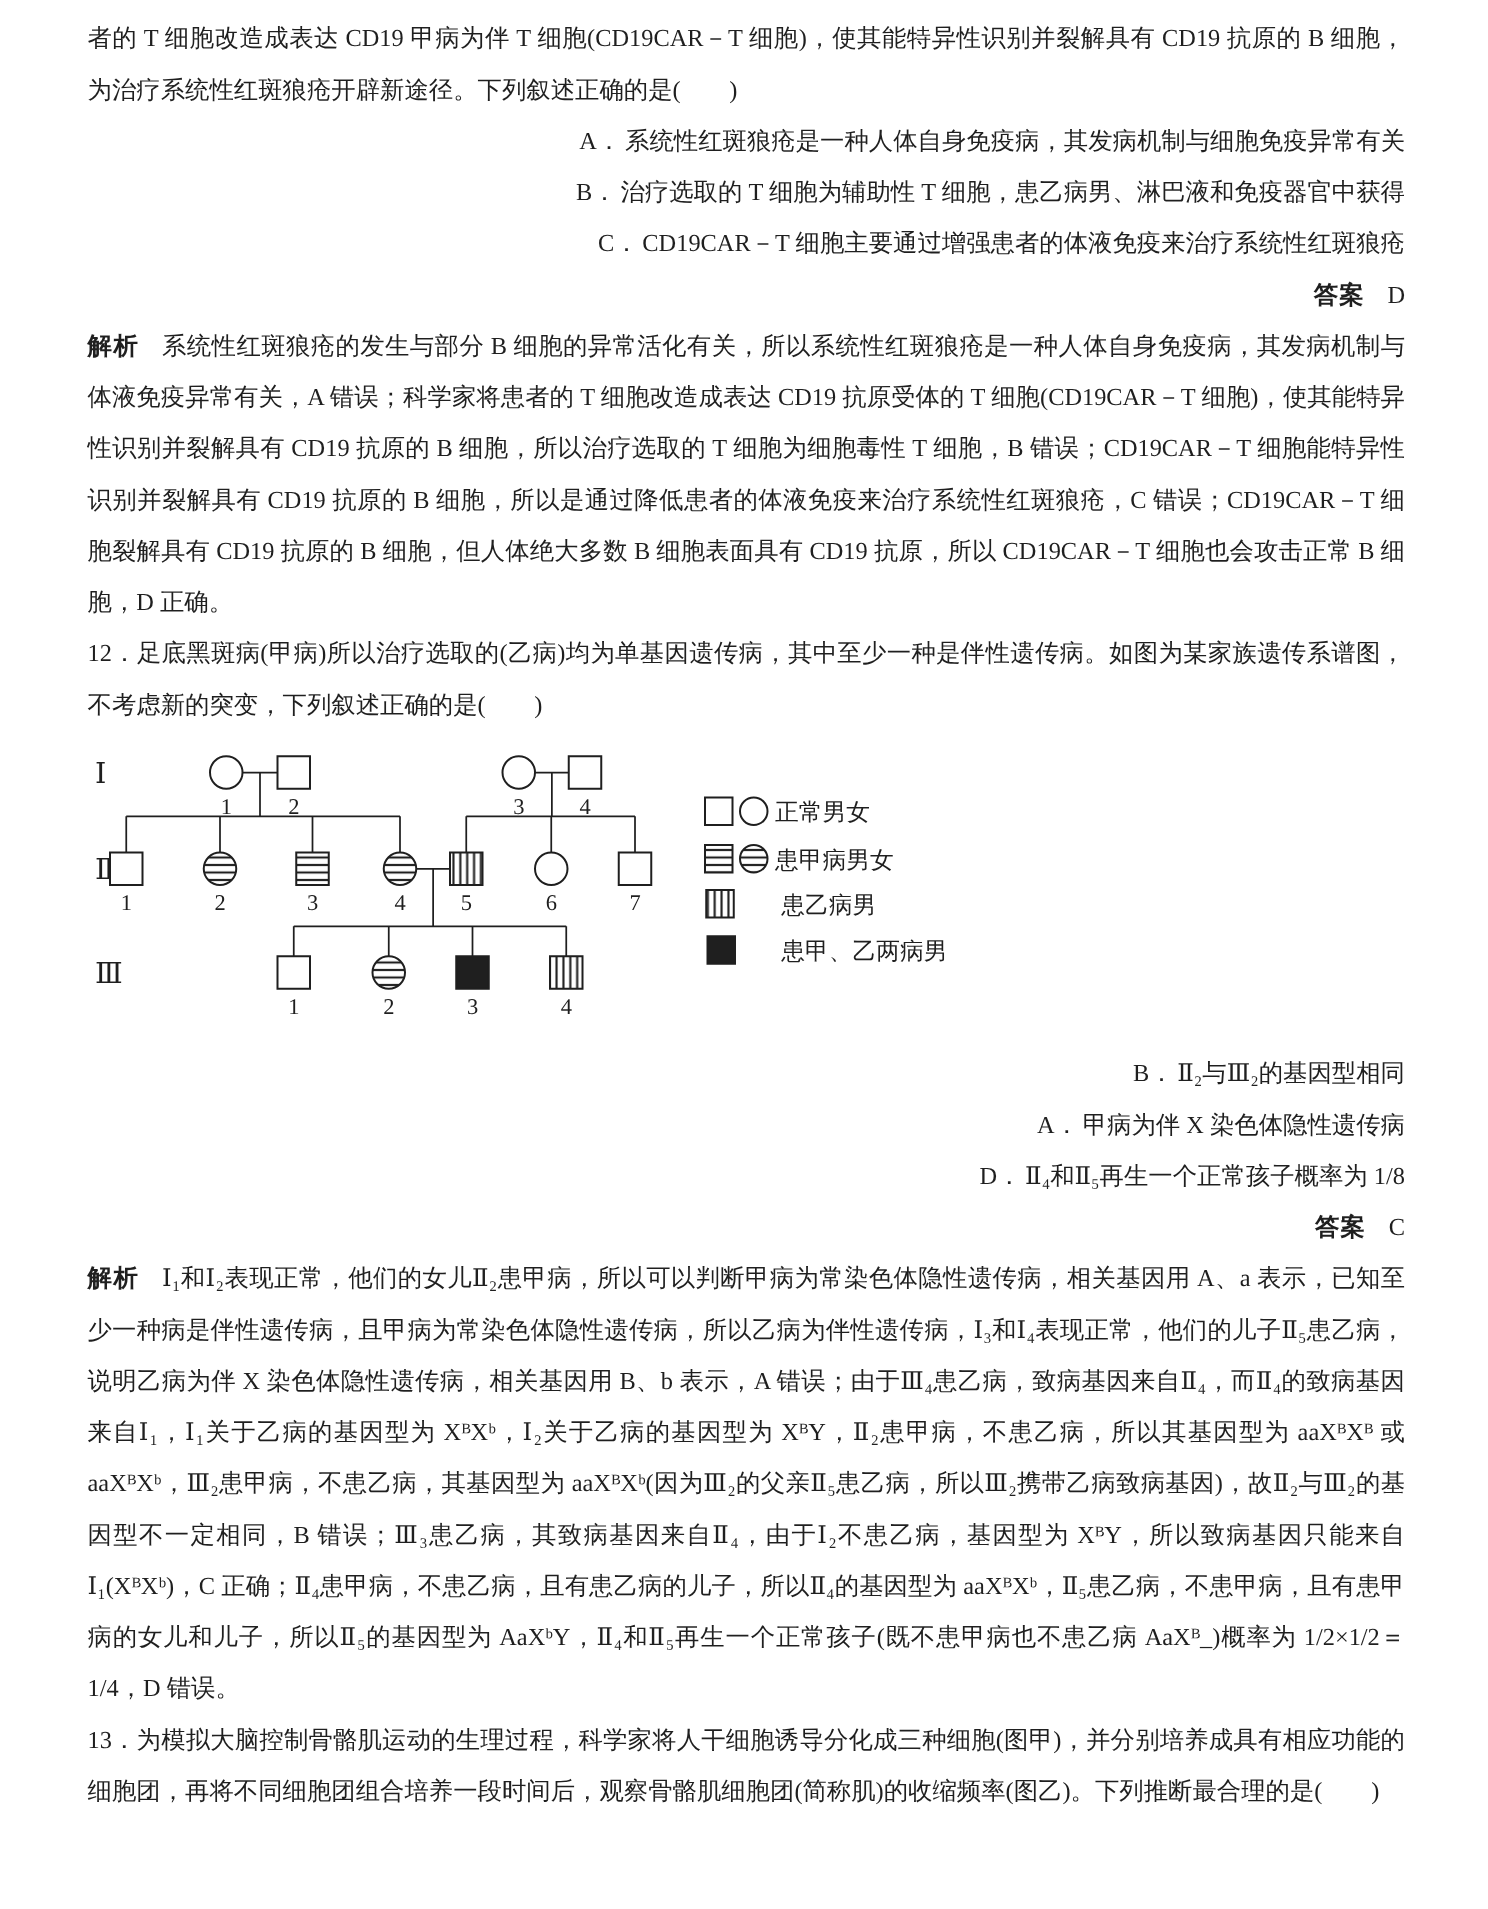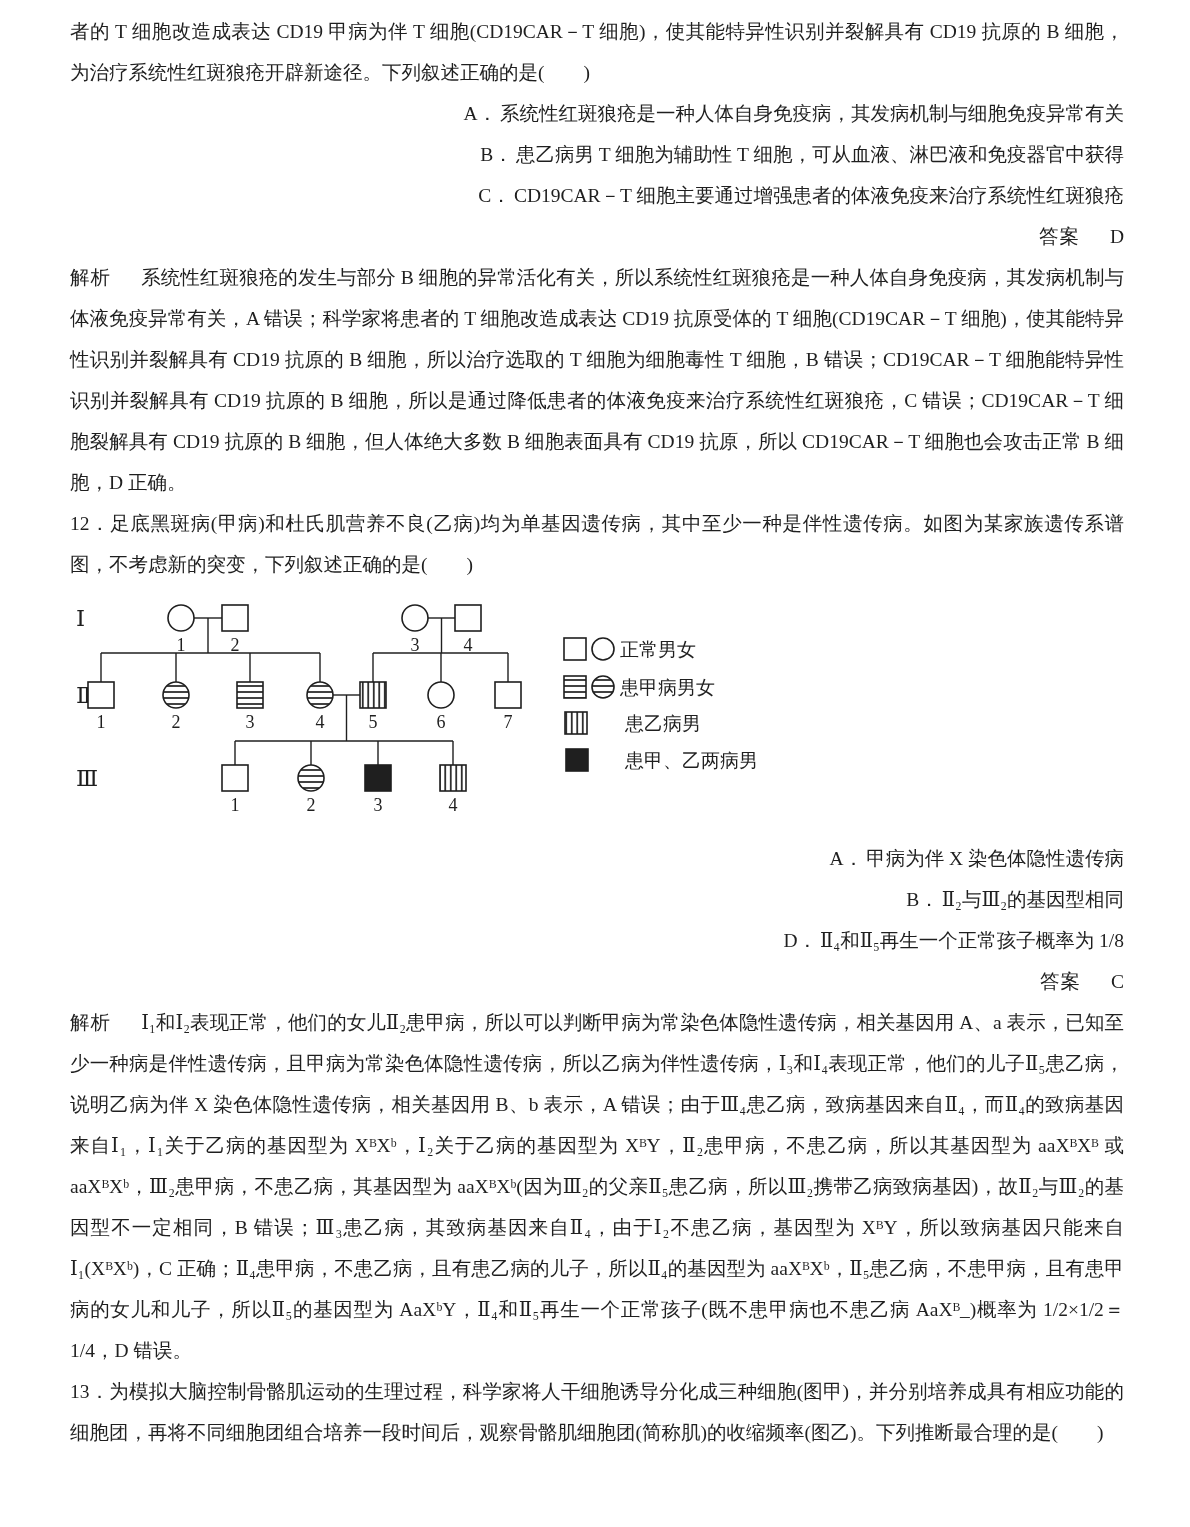--- a/index.html
+++ b/index.html
@@ -5,46 +5,46 @@
   html,body{margin:0;padding:0;background:#ffffff;}
   body{
     width:1190px;height:1527px;overflow:hidden;
     color:#1f1f1f;
     font-family:"Liberation Serif","DejaVu Serif",serif;
   }
   .page{padding:11px 66px 0 70px;font-size:19.5px;line-height:41px;}
   p{margin:0;text-align:justify;}
   .opt{text-align:right;}
   .opt .olabel{margin-right:3px;}
-  .blabel{font-weight:normal;margin-right:30px;letter-spacing:1px;}
+  .blabel{font-weight:bold;margin-right:18px;letter-spacing:1px;}
   .ans{font-family:"Liberation Serif","DejaVu Serif",serif;}
   figure.pedigree{margin:8px 0 5px -7px;padding:0;}
   svg text{fill:#1f1f1f;}
   svg .gen{font-size:23px;font-family:"Liberation Serif","DejaVu Serif",serif;}
   svg .num{font-size:18px;text-anchor:middle;font-family:"Liberation Serif","DejaVu Serif",serif;}
   svg .leg{font-size:19px;font-family:"Liberation Serif","DejaVu Serif",serif;}
   svg .sym{stroke:#1f1f1f;stroke-width:1.6;}
   svg .pl{stroke:#1f1f1f;stroke-width:1.4;}
 </style>
 </head>
 <body>
 
 <div class="page">
 
   <section>
     <p>者的 T 细胞改造成表达 CD19 甲病为伴 T 细胞(CD19CAR－T 细胞)，使其能特异性识别并裂解具有 CD19 抗原的 B 细胞，为治疗系统性红斑狼疮开辟新途径。下列叙述正确的是(　　)</p>
     <p class="opt"><span class="olabel">A．</span><span>系统性红斑狼疮是一种人体自身免疫病，其发病机制与细胞免疫异常有关</span></p>
-    <p class="opt"><span class="olabel">B．</span><span>患乙病男 T 细胞为辅助性 T 细胞，可从血液、淋巴液和免疫器官中获得</span></p>
+    <p class="opt"><span class="olabel">B．</span><span>治疗选取的 T 细胞为辅助性 T 细胞，患乙病男、淋巴液和免疫器官中获得</span></p>
     <p class="opt"><span class="olabel">C．</span><span>CD19CAR－T 细胞主要通过增强患者的体液免疫来治疗系统性红斑狼疮</span></p>
     <p class="opt"><span class="blabel">答案</span><span class="ans">D</span></p>
     <p><span class="blabel">解析</span><span>系统性红斑狼疮的发生与部分 B 细胞的异常活化有关，所以系统性红斑狼疮是一种人体自身免疫病，其发病机制与体液免疫异常有关，A 错误；科学家将患者的 T 细胞改造成表达 CD19 抗原受体的 T 细胞(CD19CAR－T 细胞)，使其能特异性识别并裂解具有 CD19 抗原的 B 细胞，所以治疗选取的 T 细胞为细胞毒性 T 细胞，B 错误；CD19CAR－T 细胞能特异性识别并裂解具有 CD19 抗原的 B 细胞，所以是通过降低患者的体液免疫来治疗系统性红斑狼疮，C 错误；CD19CAR－T 细胞裂解具有 CD19 抗原的 B 细胞，但人体绝大多数 B 细胞表面具有 CD19 抗原，所以 CD19CAR－T 细胞也会攻击正常 B 细胞，D 正确。</span></p>
   </section>
 
   <section>
-    <p><span>12．</span><span>足底黑斑病(甲病)和杜氏肌营养不良(乙病)均为单基因遗传病，其中至少一种是伴性遗传病。如图为某家族遗传系谱图，不考虑新的突变，下列叙述正确的是(　　)</span></p>
+    <p><span>12．</span><span>足底黑斑病(甲病)所以治疗选取的(乙病)均为单基因遗传病，其中至少一种是伴性遗传病。如图为某家族遗传系谱图，不考虑新的突变，下列叙述正确的是(　　)</span></p>
 
     <figure class="pedigree">
       <svg id="pedigree-svg" width="720" height="226" viewBox="0 0 720 226">
         <defs>
           <pattern id="hatchH" width="6" height="6" patternUnits="userSpaceOnUse">
             <path d="M0 3 H6" stroke="#1f1f1f" stroke-width="1.7"></path>
           </pattern>
           <pattern id="hatchV" width="5.5" height="5.5" patternUnits="userSpaceOnUse">
             <path d="M2.75 0 V5.5" stroke="#1f1f1f" stroke-width="1.7"></path>
           </pattern>
@@ -108,22 +108,22 @@
           <rect class="sym" fill="url(#hatchH)" x="501" y="83" width="22" height="22"></rect>
           <circle class="sym" fill="url(#hatchH)" cx="540" cy="94" r="11"></circle>
           <text x="557" y="101" class="leg">患甲病男女</text>
           <rect class="sym" fill="url(#hatchV)" x="502" y="119" width="22" height="22"></rect>
           <text x="562" y="137" class="leg">患乙病男</text>
           <rect class="sym" fill="#1f1f1f" x="503" y="156" width="22" height="22"></rect>
           <text x="562" y="174" class="leg">患甲、乙两病男</text>
         </svg>
     </figure>
 
+    <p class="opt"><span class="olabel">B．</span><span>Ⅱ₂与Ⅲ₂的基因型相同</span></p>
     <p class="opt"><span class="olabel">A．</span><span>甲病为伴 X 染色体隐性遗传病</span></p>
-    <p class="opt"><span class="olabel">B．</span><span>Ⅱ₂与Ⅲ₂的基因型相同</span></p>
     <p class="opt"><span class="olabel">D．</span><span>Ⅱ₄和Ⅱ₅再生一个正常孩子概率为 1/8</span></p>
     <p class="opt"><span class="blabel">答案</span><span class="ans">C</span></p>
     <p><span class="blabel">解析</span><span>Ⅰ₁和Ⅰ₂表现正常，他们的女儿Ⅱ₂患甲病，所以可以判断甲病为常染色体隐性遗传病，相关基因用 A、a 表示，已知至少一种病是伴性遗传病，且甲病为常染色体隐性遗传病，所以乙病为伴性遗传病，Ⅰ₃和Ⅰ₄表现正常，他们的儿子Ⅱ₅患乙病，说明乙病为伴 X 染色体隐性遗传病，相关基因用 B、b 表示，A 错误；由于Ⅲ₄患乙病，致病基因来自Ⅱ₄，而Ⅱ₄的致病基因来自Ⅰ₁，Ⅰ₁关于乙病的基因型为 XᴮXᵇ，Ⅰ₂关于乙病的基因型为 XᴮY，Ⅱ₂患甲病，不患乙病，所以其基因型为 aaXᴮXᴮ 或 aaXᴮXᵇ，Ⅲ₂患甲病，不患乙病，其基因型为 aaXᴮXᵇ(因为Ⅲ₂的父亲Ⅱ₅患乙病，所以Ⅲ₂携带乙病致病基因)，故Ⅱ₂与Ⅲ₂的基因型不一定相同，B 错误；Ⅲ₃患乙病，其致病基因来自Ⅱ₄，由于Ⅰ₂不患乙病，基因型为 XᴮY，所以致病基因只能来自Ⅰ₁(XᴮXᵇ)，C 正确；Ⅱ₄患甲病，不患乙病，且有患乙病的儿子，所以Ⅱ₄的基因型为 aaXᴮXᵇ，Ⅱ₅患乙病，不患甲病，且有患甲病的女儿和儿子，所以Ⅱ₅的基因型为 AaXᵇY，Ⅱ₄和Ⅱ₅再生一个正常孩子(既不患甲病也不患乙病 AaXᴮ_)概率为 1/2×1/2＝1/4，D 错误。</span></p>
   </section>
 
   <section>
     <p><span>13．</span><span>为模拟大脑控制骨骼肌运动的生理过程，科学家将人干细胞诱导分化成三种细胞(图甲)，并分别培养成具有相应功能的细胞团，再将不同细胞团组合培养一段时间后，观察骨骼肌细胞团(简称肌)的收缩频率(图乙)。下列推断最合理的是(　　)</span></p>
   </section>
 
 </div>

